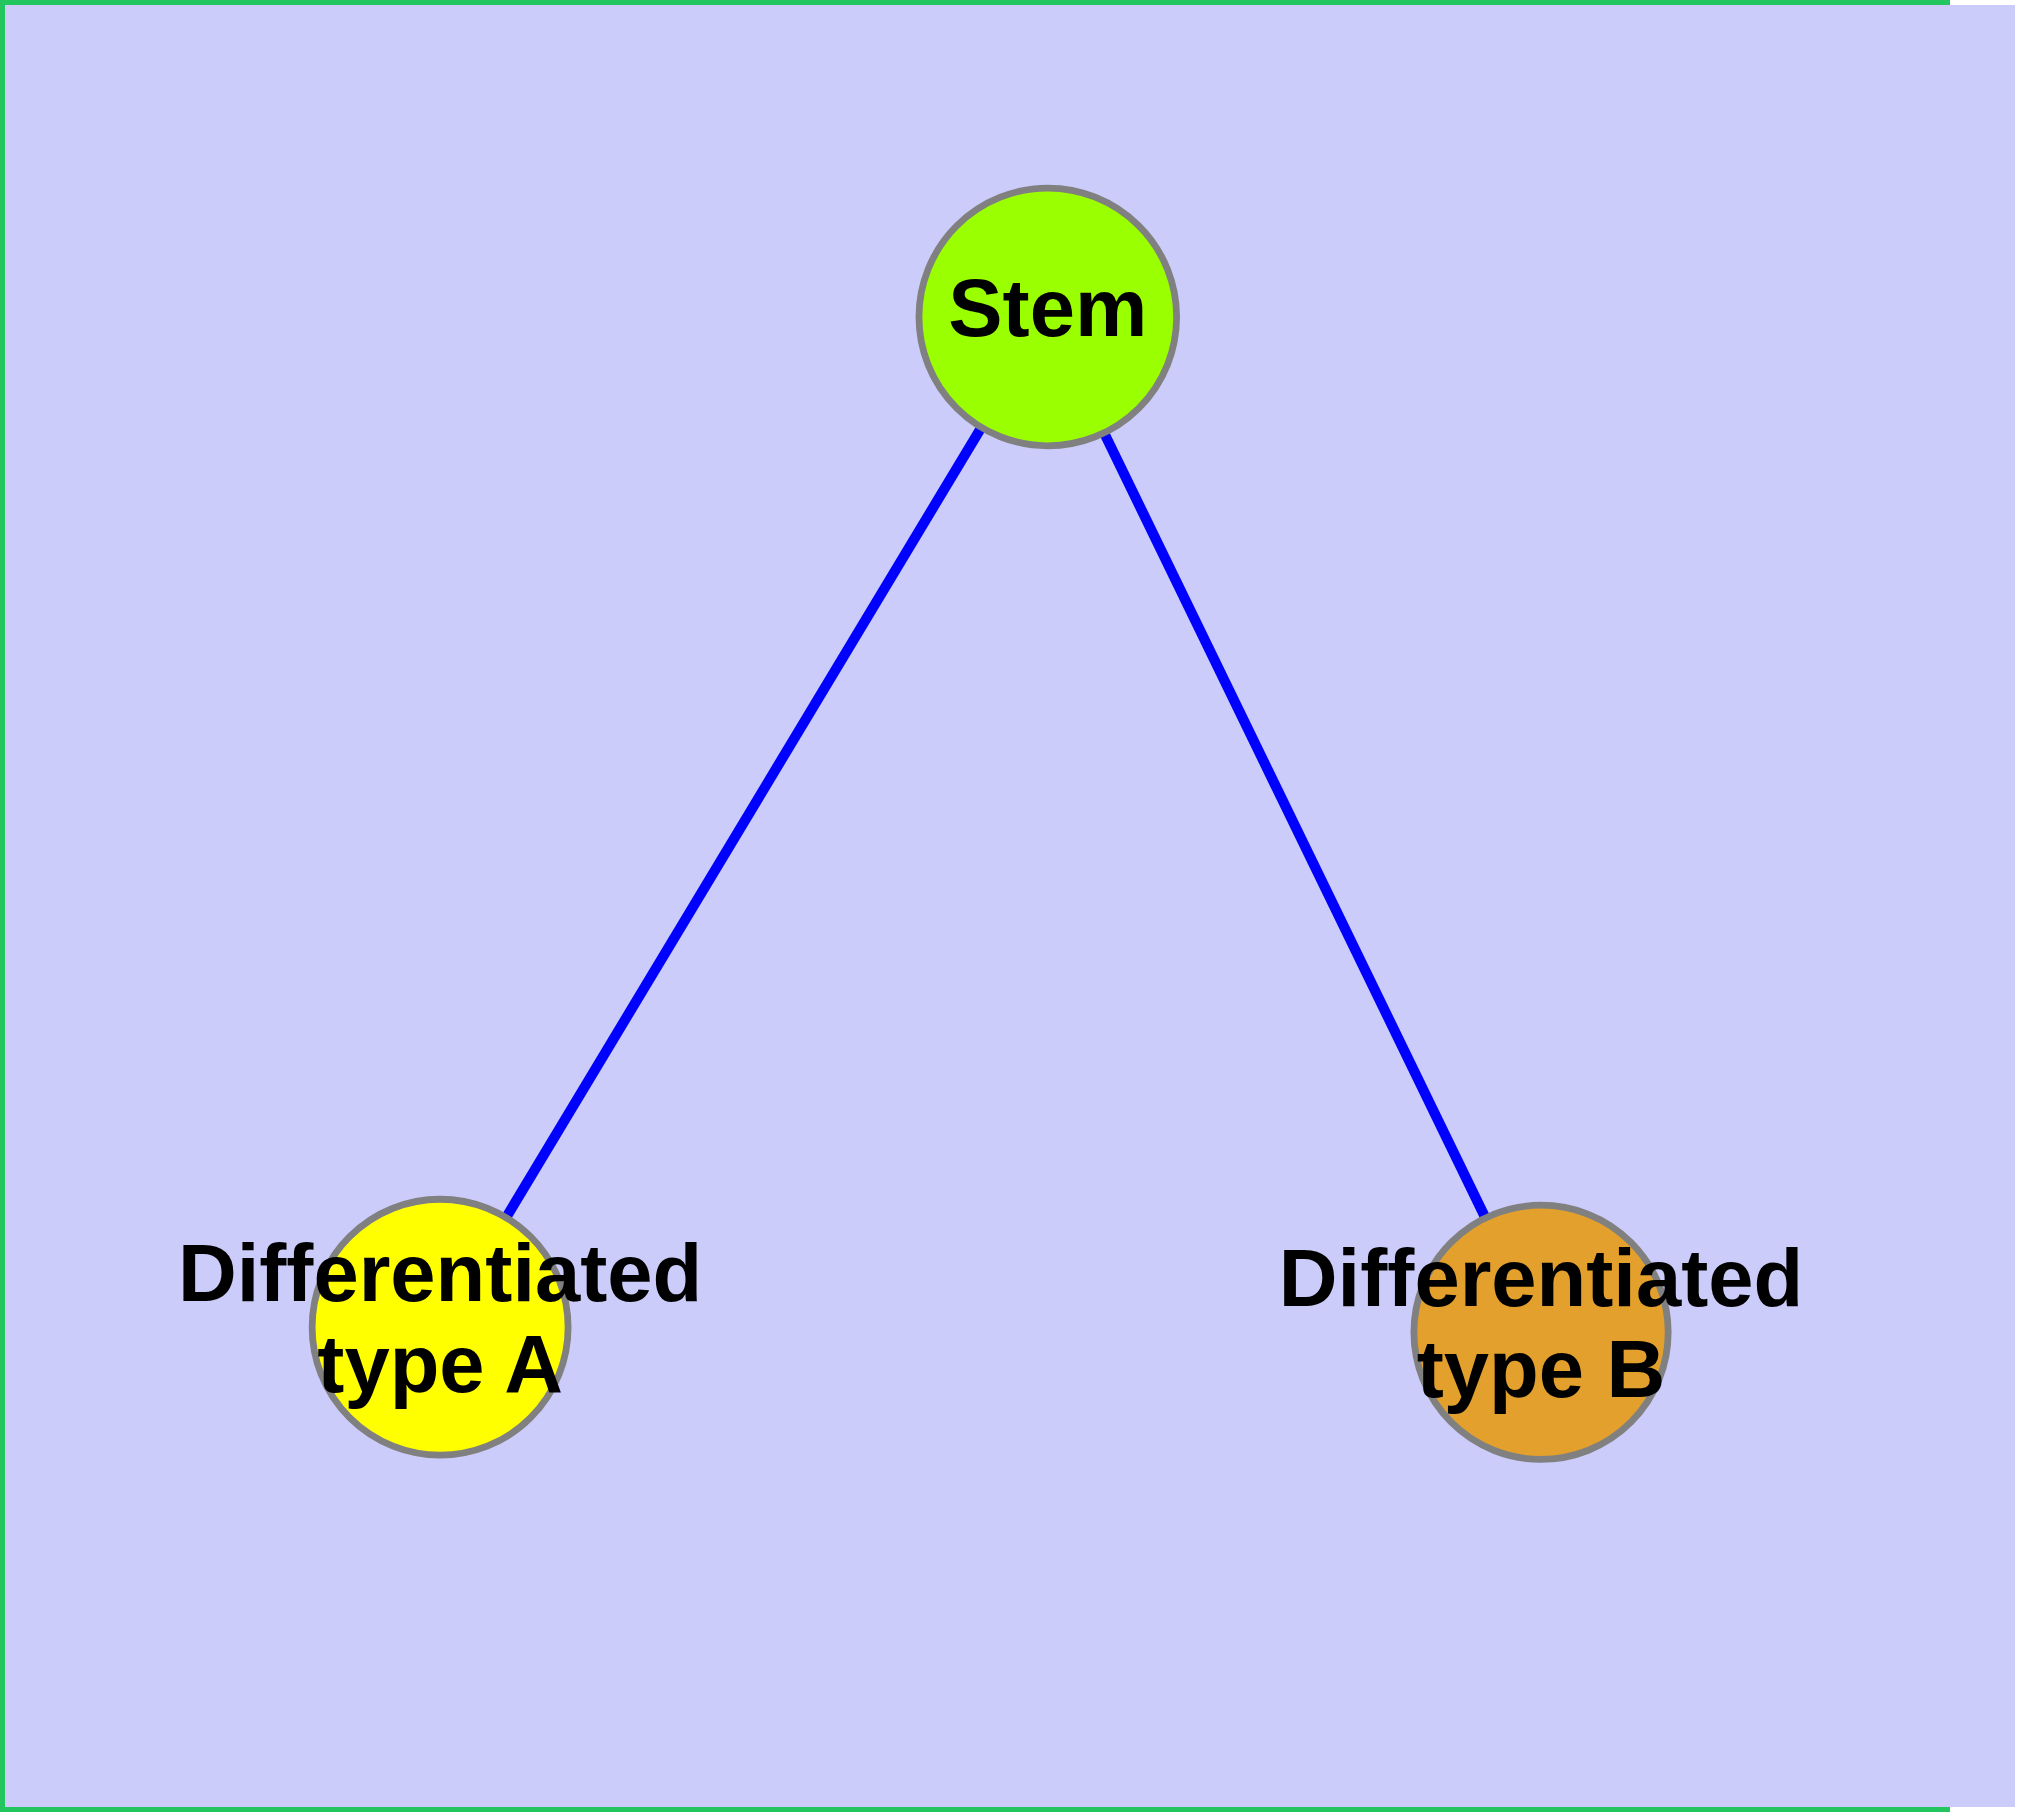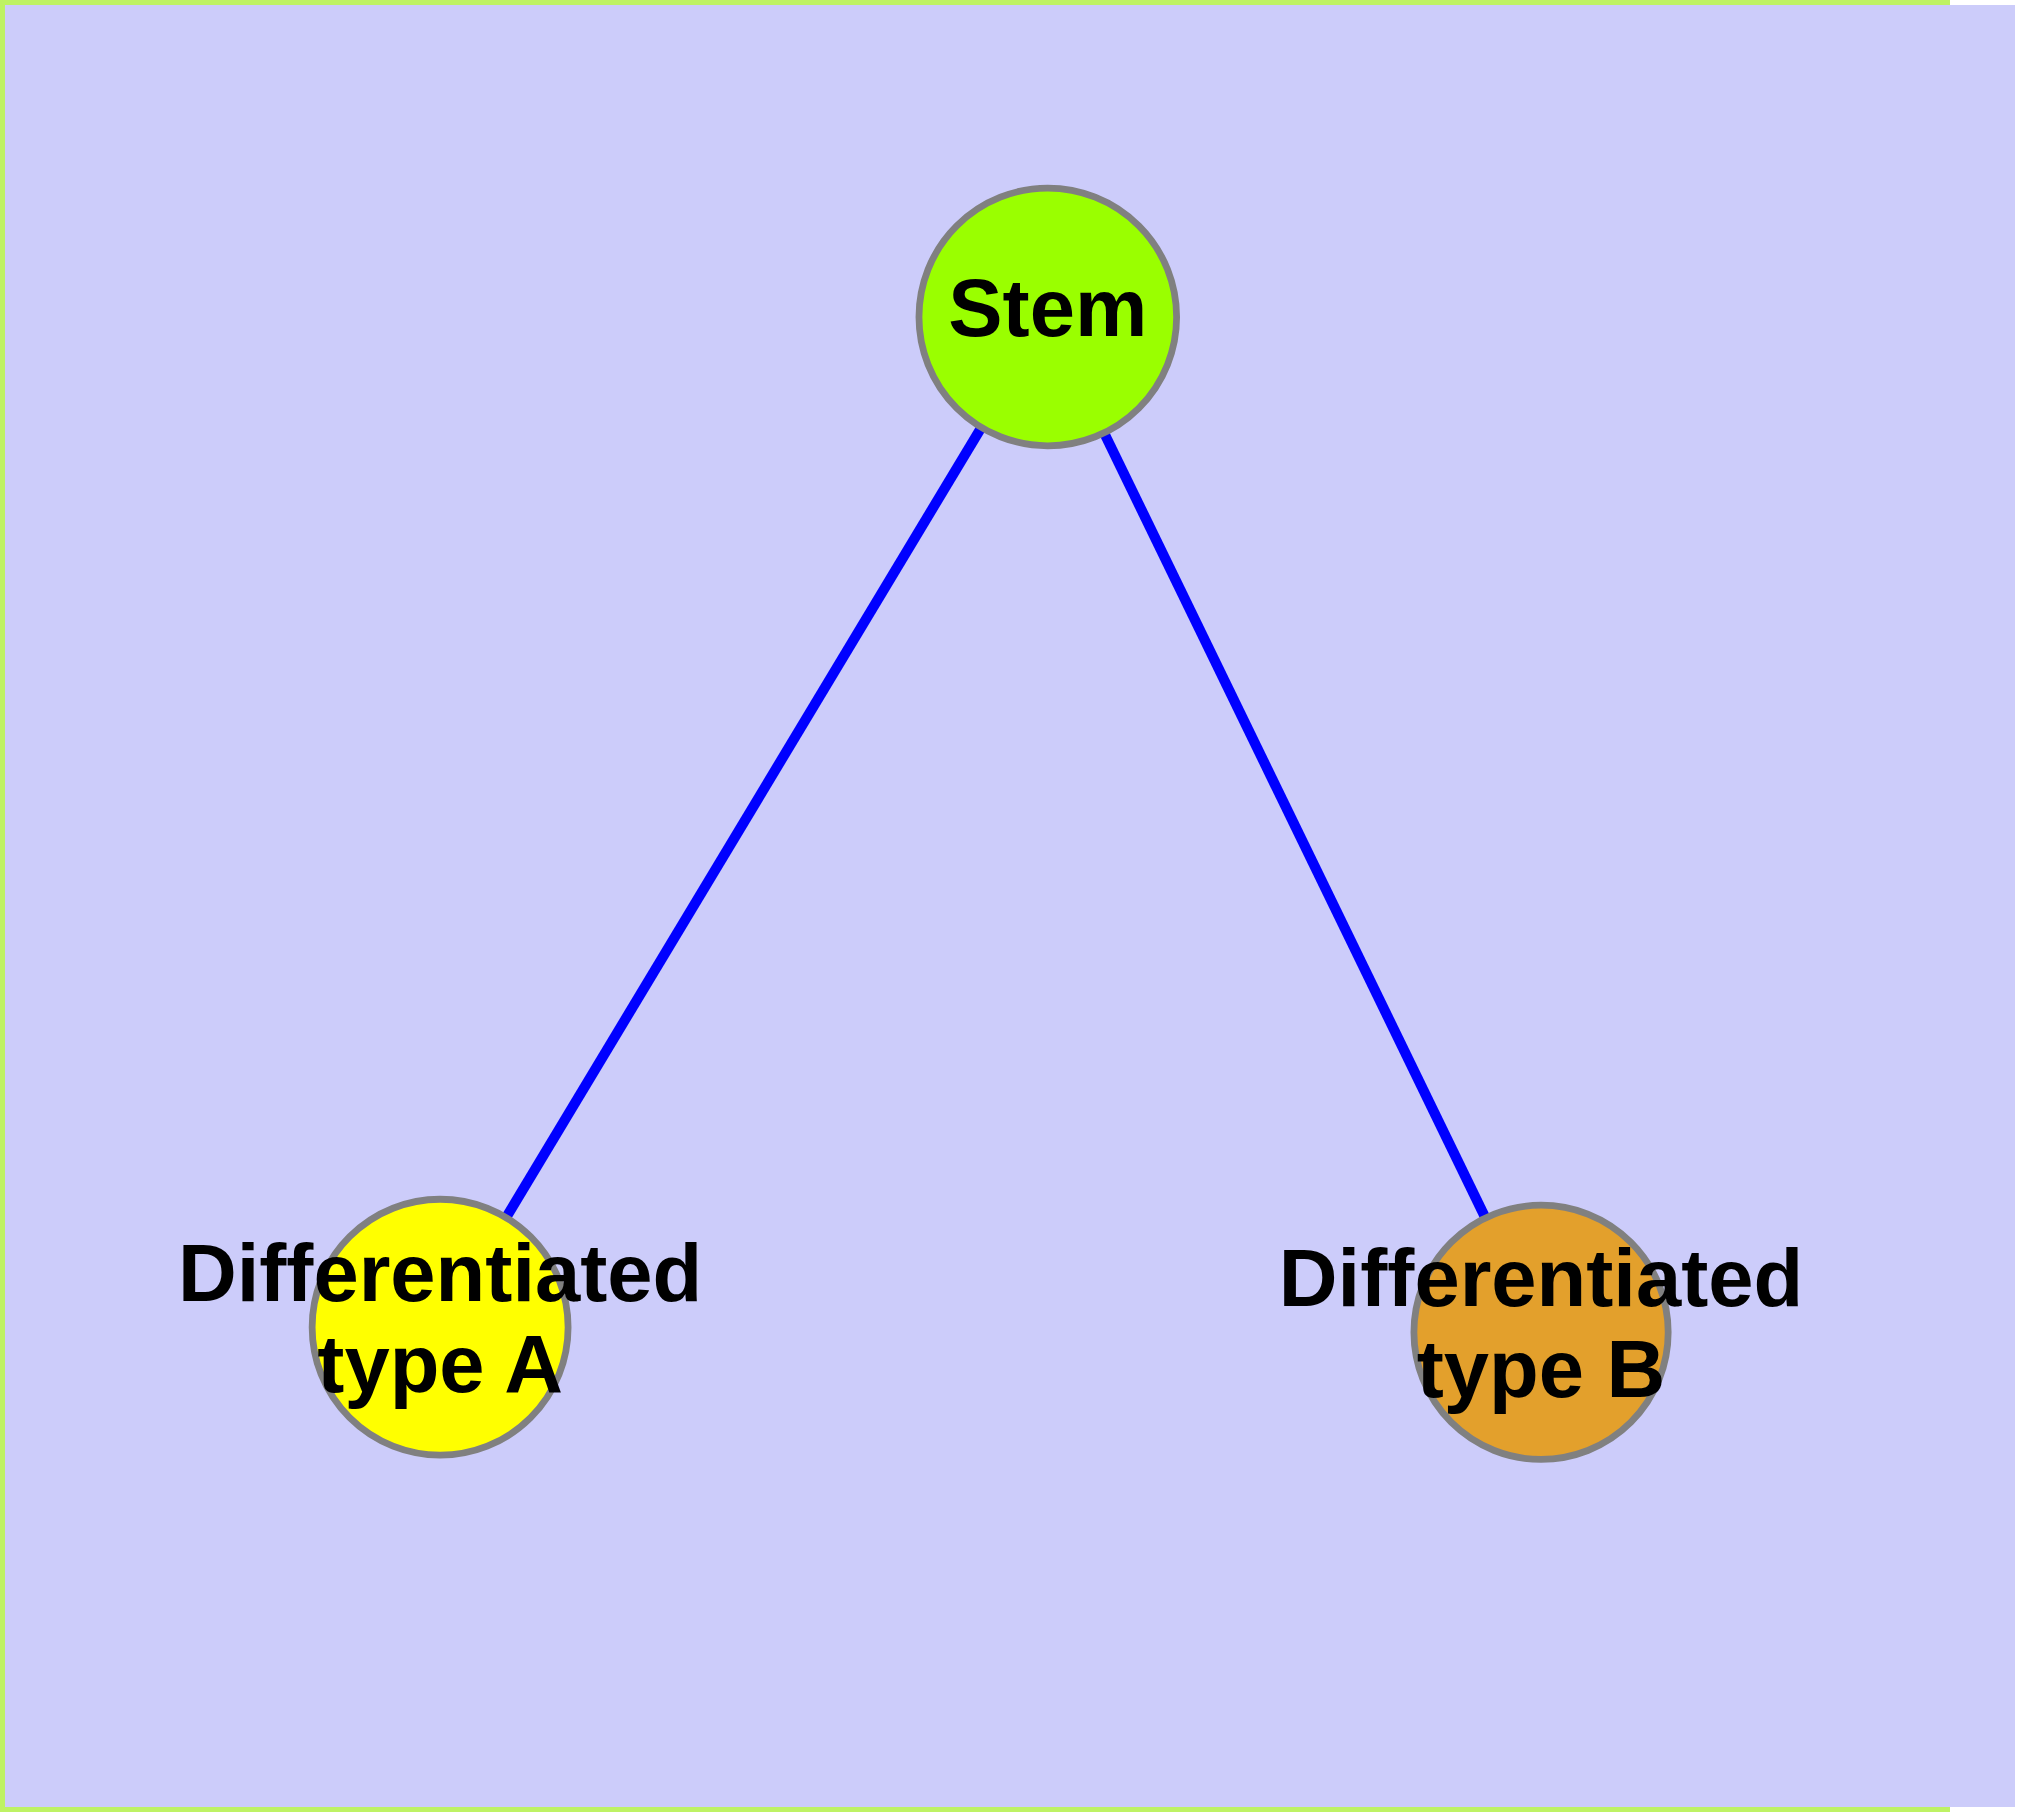--- a/index.html
+++ b/index.html
@@ -10,21 +10,21 @@
   body {
     width: 2021px;
     height: 1812px;
     overflow: hidden;
     font-family: "Liberation Sans", sans-serif;
   }
   #canvas {
     position: relative;
     width: 1950px;
     height: 1812px;
-    background: #bef264;
+    background: #22c55e;
     text-align: center;
   }
   #plot-area {
     position: absolute;
     left: 5.1px;
     top: 5.1px;
     width: 2010px;
     height: 1802px;
     background: #ccccfa;
   }

